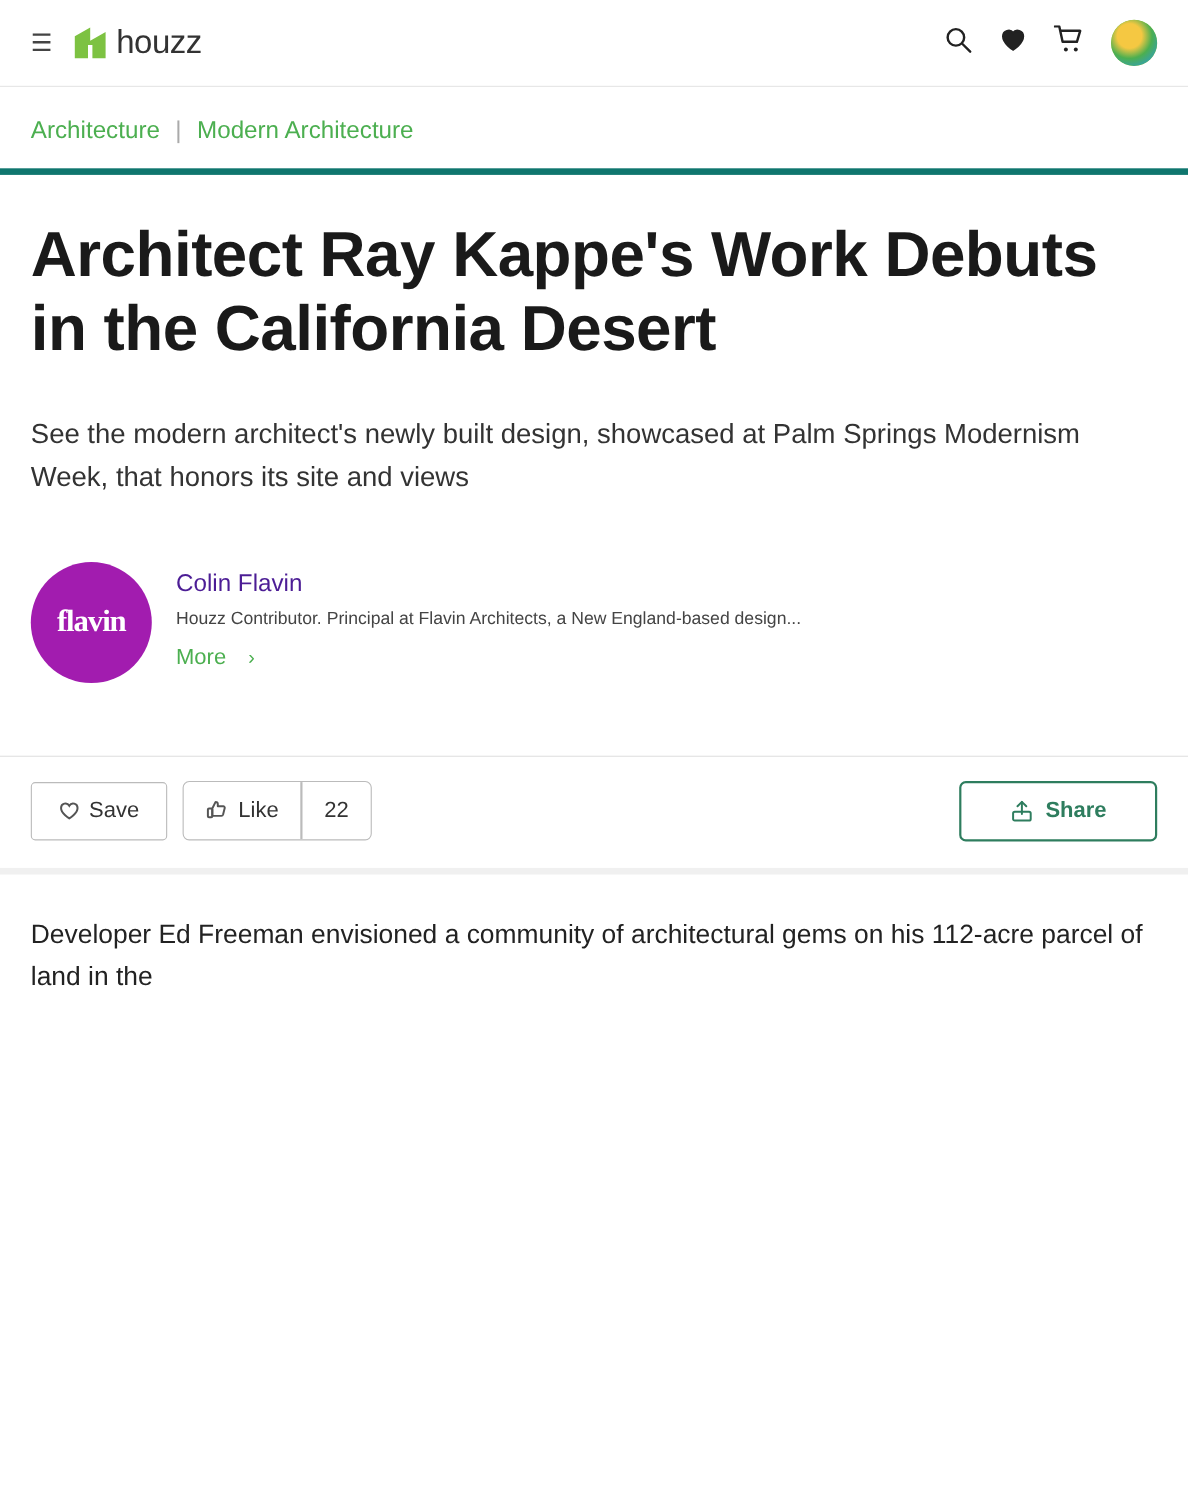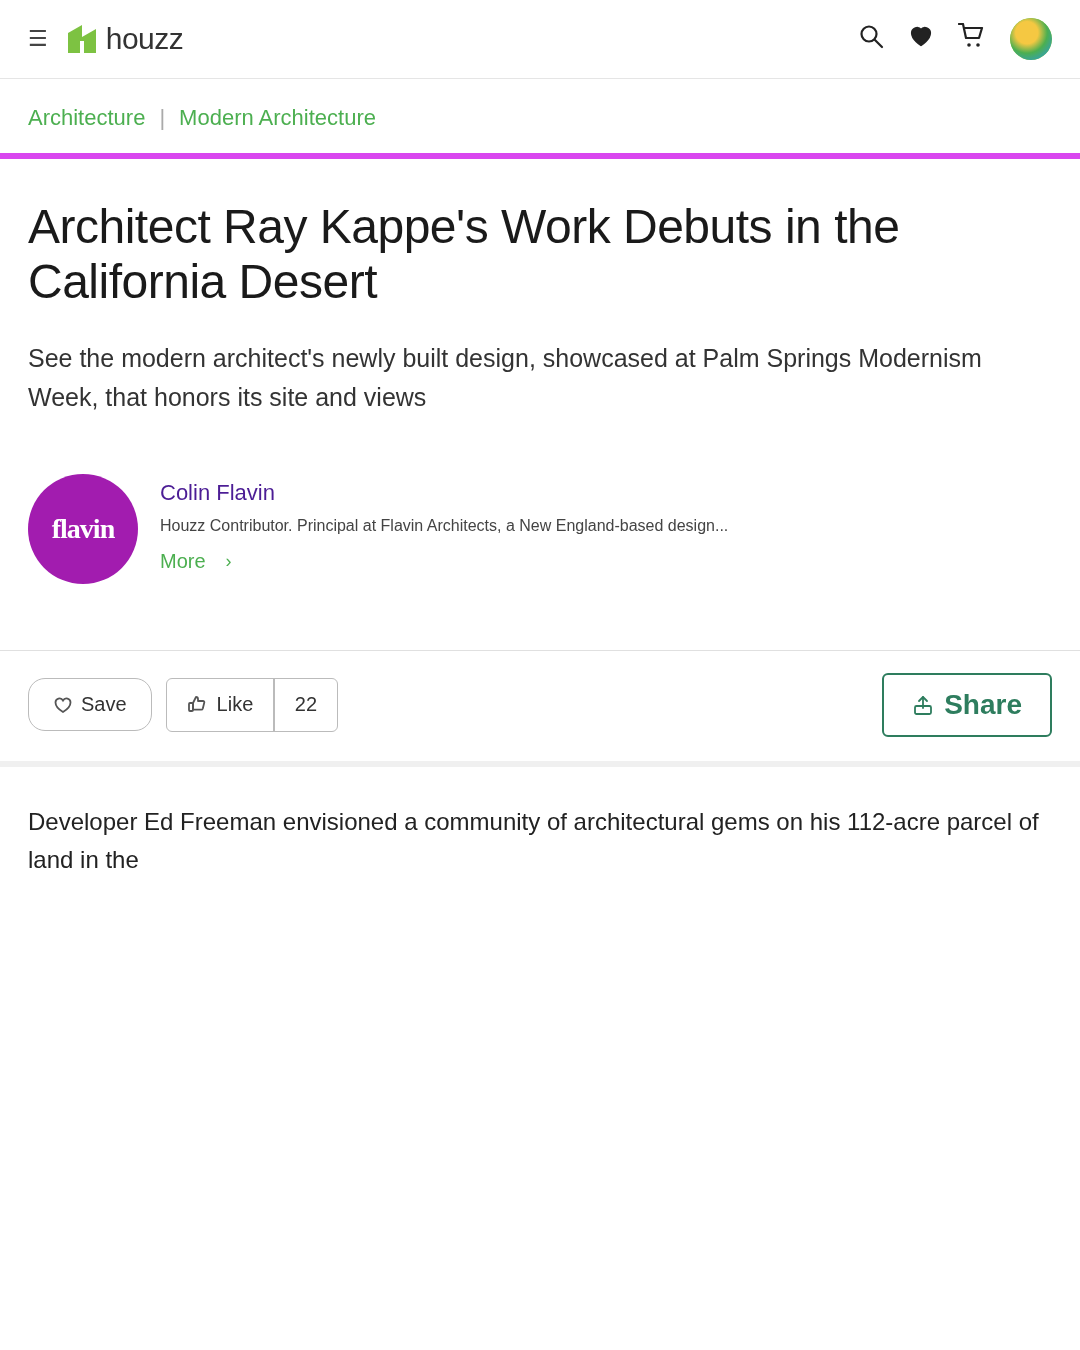--- a/index.html
+++ b/index.html
@@ -88,21 +88,21 @@
       background: radial-gradient(circle at 40% 35%, #f5c842 30%, #4caf50 55%, #2196f3 100%);
       border-radius: 50%;
     }
 
     
     .breadcrumb-bar {
       display: flex;
       align-items: center;
       padding: 26px 28px 22px;
       gap: 0;
-      border-bottom: 6px solid #d946ef;
+      border-bottom: 6px solid #0f766e;
     }
 
     .breadcrumb-link {
       color: #4caf50;
       font-size: 22px;
       text-decoration: none;
       cursor: pointer;
     }
 
     .breadcrumb-divider {
@@ -110,25 +110,25 @@
       font-size: 22px;
       margin: 0 14px;
     }
 
     
     .main-content {
       padding: 40px 28px 30px;
     }
 
     .article-title {
-      font-size: 48px;
-      font-weight: 400;
+      font-size: 58px;
+      font-weight: 700;
       line-height: 1.15;
       color: #1a1a1a;
-      margin-bottom: 30px;
+      margin-bottom: 44px;
       letter-spacing: -0.5px;
     }
 
     .article-subtitle {
       font-size: 25px;
       line-height: 1.55;
       color: #333;
       font-weight: 400;
       margin-bottom: 57px;
     }
@@ -209,21 +209,21 @@
       align-items: center;
       gap: 14px;
     }
 
     .action-btn {
       display: flex;
       align-items: center;
       gap: 8px;
       padding: 14px 24px;
       border: 1.5px solid #bbb;
-      border-radius: 17px;
+      border-radius: 4px;
       background: #fff;
       font-size: 20px;
       color: #333;
       cursor: pointer;
       font-weight: 500;
     }
 
     .like-btn {
       display: flex;
       align-items: center;
@@ -256,25 +256,25 @@
       padding: 14px 20px;
       font-size: 20px;
       color: #333;
       font-weight: 500;
     }
 
     .share-btn {
       display: flex;
       align-items: center;
       gap: 10px;
-      padding: 14px 28px;
+      padding: 14px 44px;
       border: 2px solid #2e7d5e;
       border-radius: 6px;
       background: #fff;
-      font-size: 28px;
+      font-size: 20px;
       color: #2e7d5e;
       cursor: pointer;
       font-weight: 600;
     }
 
     
     .body-text-section {
       padding: 36px 28px 20px;
     }
 

